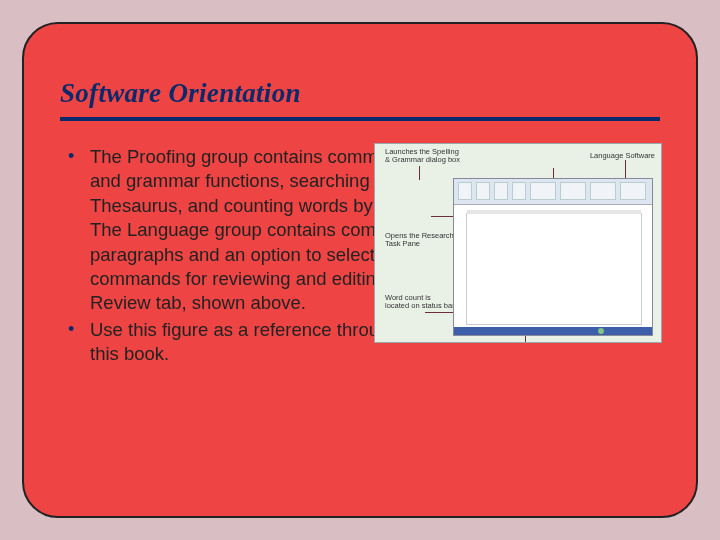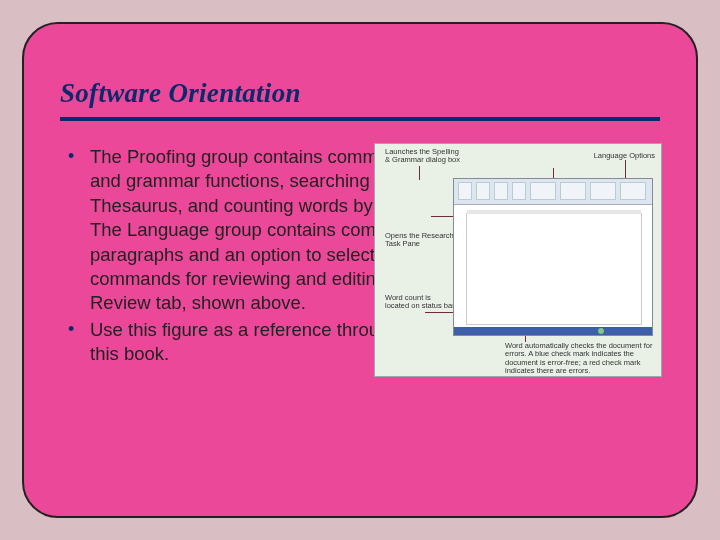--- a/index.html
+++ b/index.html
@@ -10,21 +10,21 @@
     font-family: Arial, Helvetica, sans-serif;
     position: relative;
     overflow: hidden;
   }
   .card {
     position: absolute;
     left: 22px;
     top: 22px;
     width: 676px;
     height: 496px;
-    background: #ec4899;
+    background: #ef4444;
     border: 2px solid #222;
     border-radius: 36px;
     padding: 54px 36px 20px 36px;
   }
   .title {
     font-size: 27px;
     font-weight: bold;
     font-style: italic;
     color: #0a2a6b;
     margin-bottom: 8px;
@@ -57,21 +57,21 @@
     left: 8px;
     top: 0;
     color: #0a2a6b;
     font-size: 18px;
   }
   .figure {
     position: absolute;
     right: -2px;
     top: -2px;
     width: 288px;
-    height: 234px;
+    height: 200px;
     background: #e9f0e6;
     border: 1px solid #9aa;
     padding: 6px;
   }
   .fig-label {
     position: absolute;
     font-size: 7.5px;
     color: #333;
     font-family: Arial, sans-serif;
     line-height: 1.1;
@@ -116,24 +116,23 @@
 
   <div class="body-area">
     <ul class="bullets">
       <li>The Proofing group contains commands for launching Word's spelling and grammar functions, searching through references, using the Thesaurus, and counting words by characters, paragraphs, and lines. The Language group contains com­mands for translating words or paragraphs and an option to select a language. These and other commands for reviewing and editing documents are located on the Review tab, shown above.</li>
       <li>Use this figure as a reference throughout this lesson and the rest of this book.</li>
     </ul>
 
     <div class="figure">
 
       <div class="fig-label label-tl">Launches the Spelling &amp; Grammar dialog box</div>
-      <div class="fig-label label-tr">Language Options</div>
+      <div class="fig-label label-tr">Language Software</div>
       <div class="fig-label label-ml">Opens the Research Task Pane</div>
       <div class="fig-label label-mlw">Word count is located on status bar</div>
-      <div class="fig-label label-br">Word automatically checks the document for errors. A blue check mark indicates the document is error-free; a red check mark indicates there are errors.</div>
 
       <div class="fig-line" style="left:44px; top:22px; width:1px; height:14px;"></div>
       <div class="fig-line" style="left:178px; top:24px; width:1px; height:12px;"></div>
       <div class="fig-line" style="left:250px; top:16px; width:1px; height:20px;"></div>
       <div class="fig-line" style="left:56px; top:72px; width:24px; height:1px;"></div>
       <div class="fig-line" style="left:50px; top:168px; width:30px; height:1px;"></div>
       <div class="fig-line" style="left:150px; top:190px; width:1px; height:8px;"></div>
 
       <div class="fig-word-window" style="left:78px; top:34px; width:200px; height:158px;">
         <div class="fig-ribbon" style="left:0; top:0; width:100%; height:26px;">

